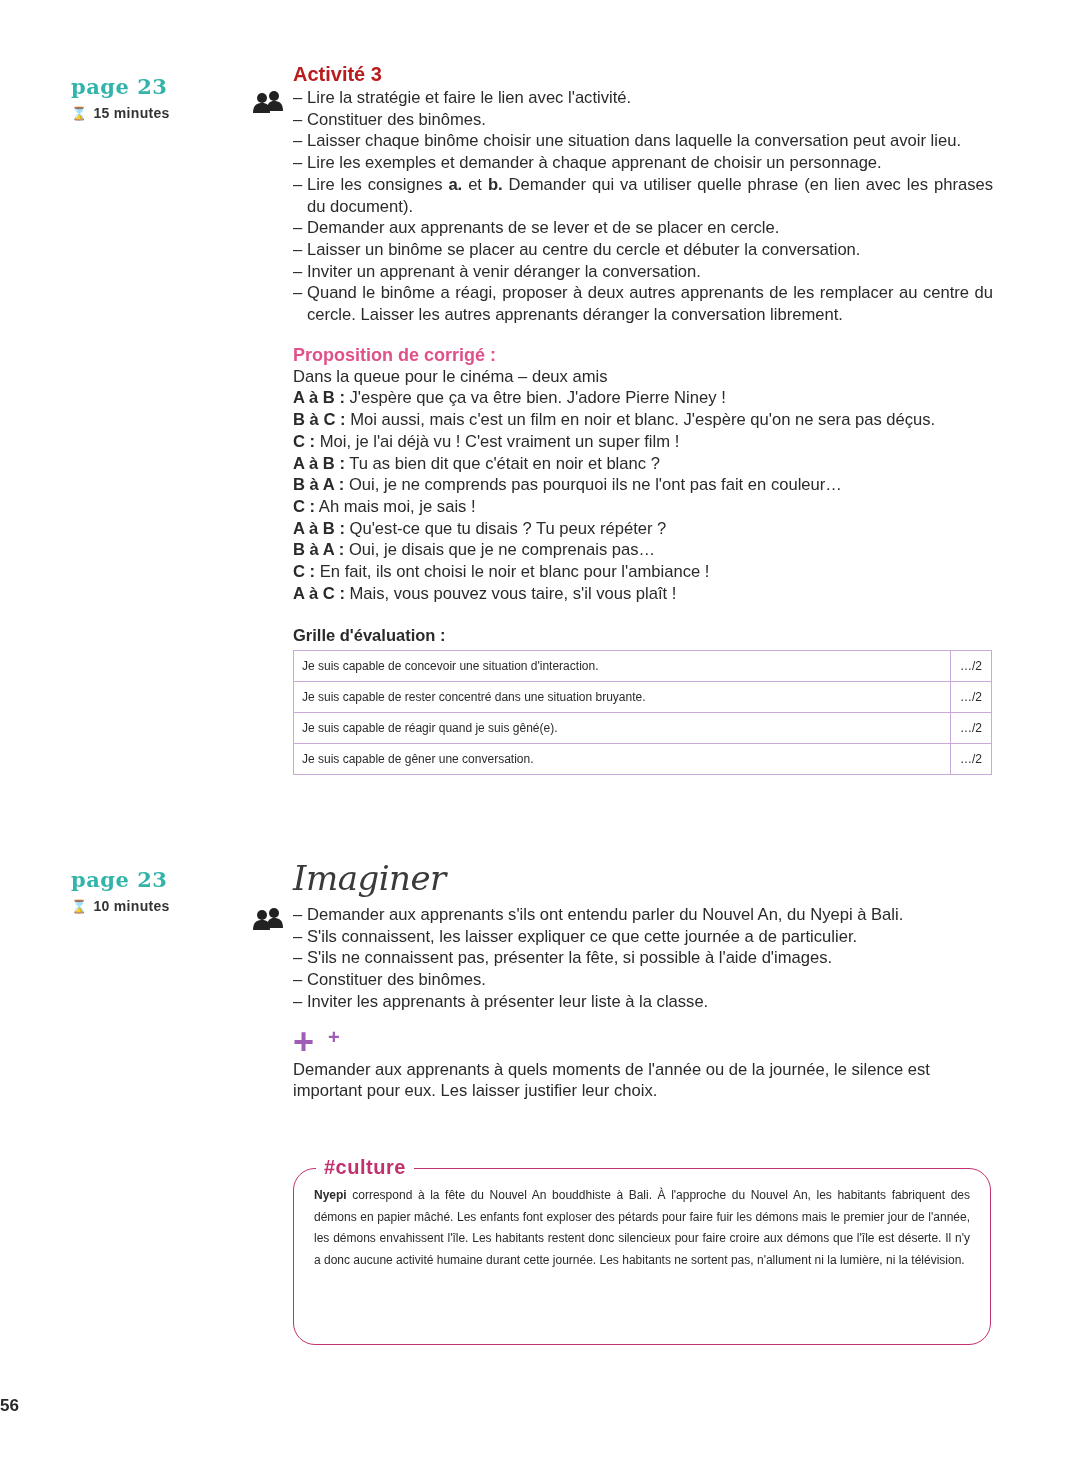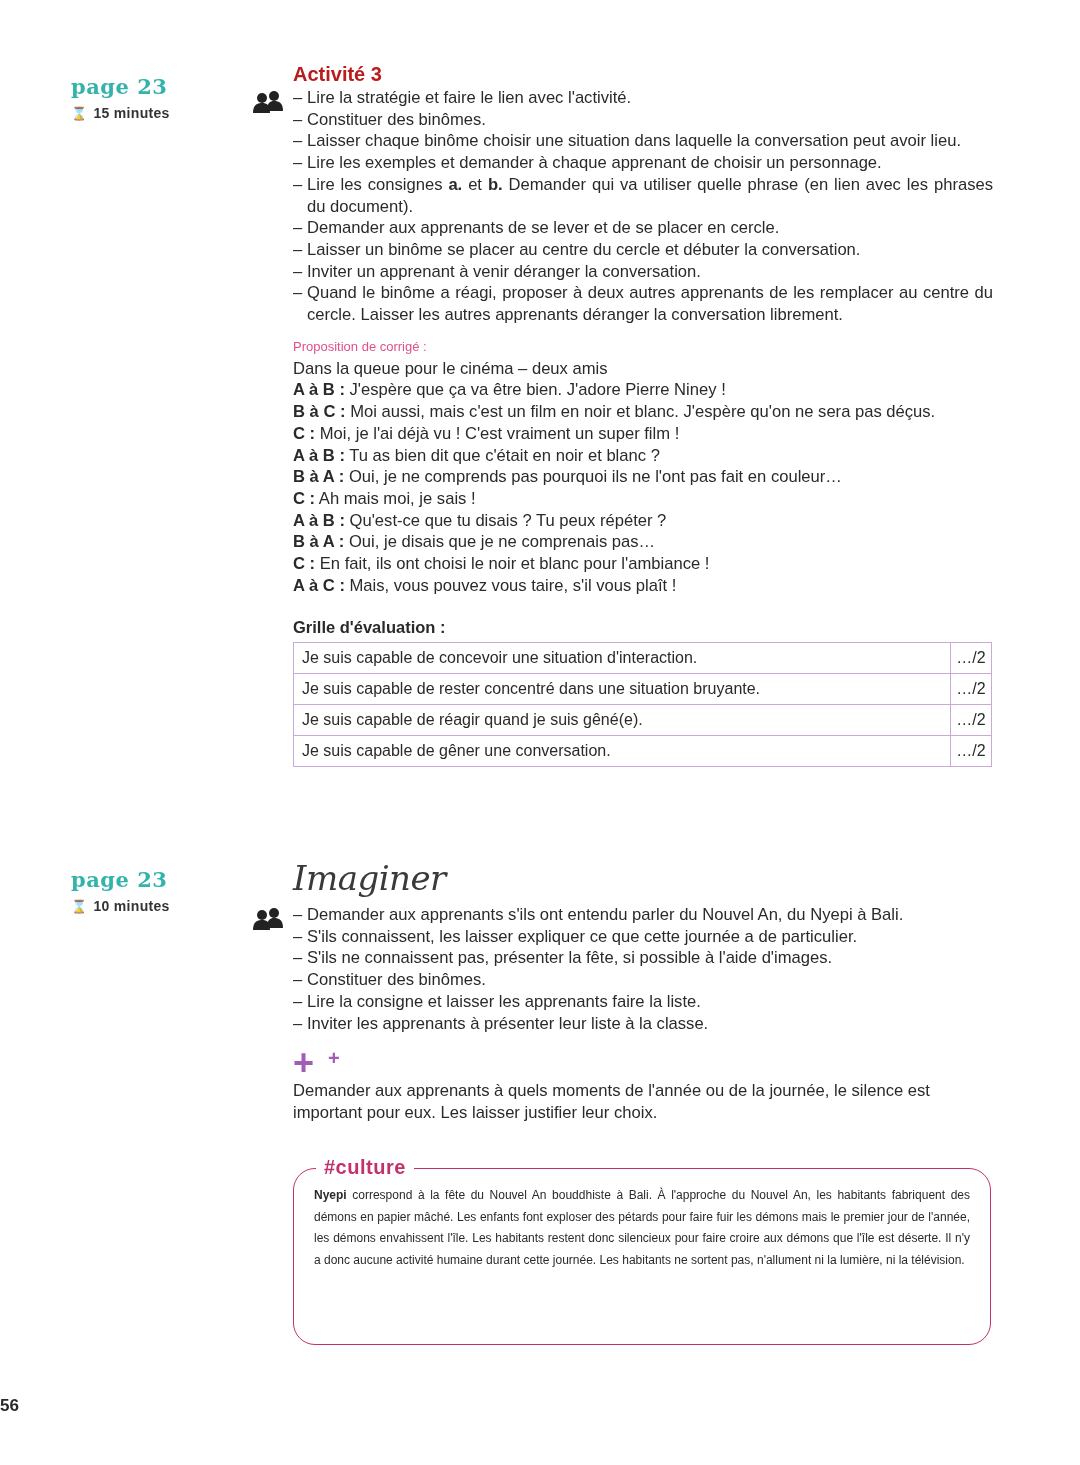--- a/index.html
+++ b/index.html
@@ -10,25 +10,25 @@
                 font-size: 21px; letter-spacing: 0.5px; line-height: 26px; }
     .duration { font-size: 14px; font-weight: bold; color: #333; margin-top: 5px;
                 display: flex; align-items: center; gap: 6px; letter-spacing: 0.3px; }
     .duration .hourglass { font-size: 13px; font-weight: normal; }
     .main { position: absolute; left: 293px; width: 700px; }
     .activity-title { color: #b91c1c; font-weight: bold; font-size: 20px; line-height: 26px; margin: 0; }
     .people-icon { position: absolute; left: -40px; width: 30px; height: 24px; }
     .steps { list-style: none; margin: 0; padding: 0; font-size: 16.6px; line-height: 21.7px; }
     .steps li { position: relative; padding-left: 14px; text-align: justify; }
     .steps li::before { content: "–"; position: absolute; left: 0; }
-    .corr-title { color: #e0508a; font-weight: normal; font-size: 13px; line-height: 22px; margin-top: 10px; }
+    .corr-title { color: #e0508a; font-weight: bold; font-size: 18px; line-height: 22px; margin-top: 18px; }
     .dialog { font-size: 16.6px; line-height: 21.7px; }
     .dialog b { font-weight: bold; }
     .grid-title { font-weight: bold; font-size: 16.5px; margin-top: 20px; line-height: 22px; }
-    table.grid { border-collapse: collapse; width: 699px; margin-top: 4px; font-size: 16px; }
+    table.grid { border-collapse: collapse; width: 699px; margin-top: 4px; font-size: 12px; }
     table.grid td { border: 1.5px solid #c9a9d8; height: 30px; padding: 0 8px; }
     table.grid td.score { width: 32px; text-align: center; padding: 0 4px; }
     .imaginer { font-family: "DejaVu Serif", serif; font-style: italic; font-size: 34px;
                 color: #3a3a3a; line-height: 40px; letter-spacing: -0.5px; }
     .plus-row { display: flex; align-items: flex-end; gap: 14px; margin-top: 16px; height: 26px; }
     .plus-big { color: #a15cb5; font-size: 36px; font-weight: bold; line-height: 26px; }
     .plus-small { color: #a15cb5; font-size: 20px; font-weight: bold; line-height: 20px; margin-bottom: 8px; }
     .extra { font-size: 16.6px; line-height: 21.7px; margin-top: 4px; }
     .culture-box { position: absolute; left: 293px; top: 1168px; width: 698px; height: 177px;
                    border: 1.5px solid #c2306e; border-radius: 22px; box-sizing: border-box; padding-left: 16px; }
@@ -125,21 +125,20 @@
       <circle cx="9" cy="7" r="5" fill="#222"></circle>
       <path d="M0 22 C0 14 4 12 9 12 C14 12 17 14 17 22 Z" fill="#222"></path>
       <circle cx="21" cy="5" r="5" fill="#222"></circle>
       <path d="M14 20 C14 12 17 10 21 10 C26 10 30 12 30 20 Z" fill="#222"></path>
     </svg>
     <ul class="steps">
       <li>Demander aux apprenants s'ils ont entendu parler du Nouvel An, du Nyepi à Bali.</li>
       <li>S'ils connaissent, les laisser expliquer ce que cette journée a de particulier.</li>
       <li>S'ils ne connaissent pas, présenter la fête, si possible à l'aide d'images.</li>
       <li>Constituer des binômes.</li>
-      <li>Lire la consigne et laisser les apprenants faire la liste.</li>
       <li>Inviter les apprenants à présenter leur liste à la classe.</li>
     </ul>
   </div>
   <div class="plus-row">
     <span class="plus-big">+</span>
     <span class="plus-small">+</span>
   </div>
   <div class="extra">Demander aux apprenants à quels moments de l'année ou de la journée, le silence est important pour eux. Les laisser justifier leur choix.</div>
 </div>
 

